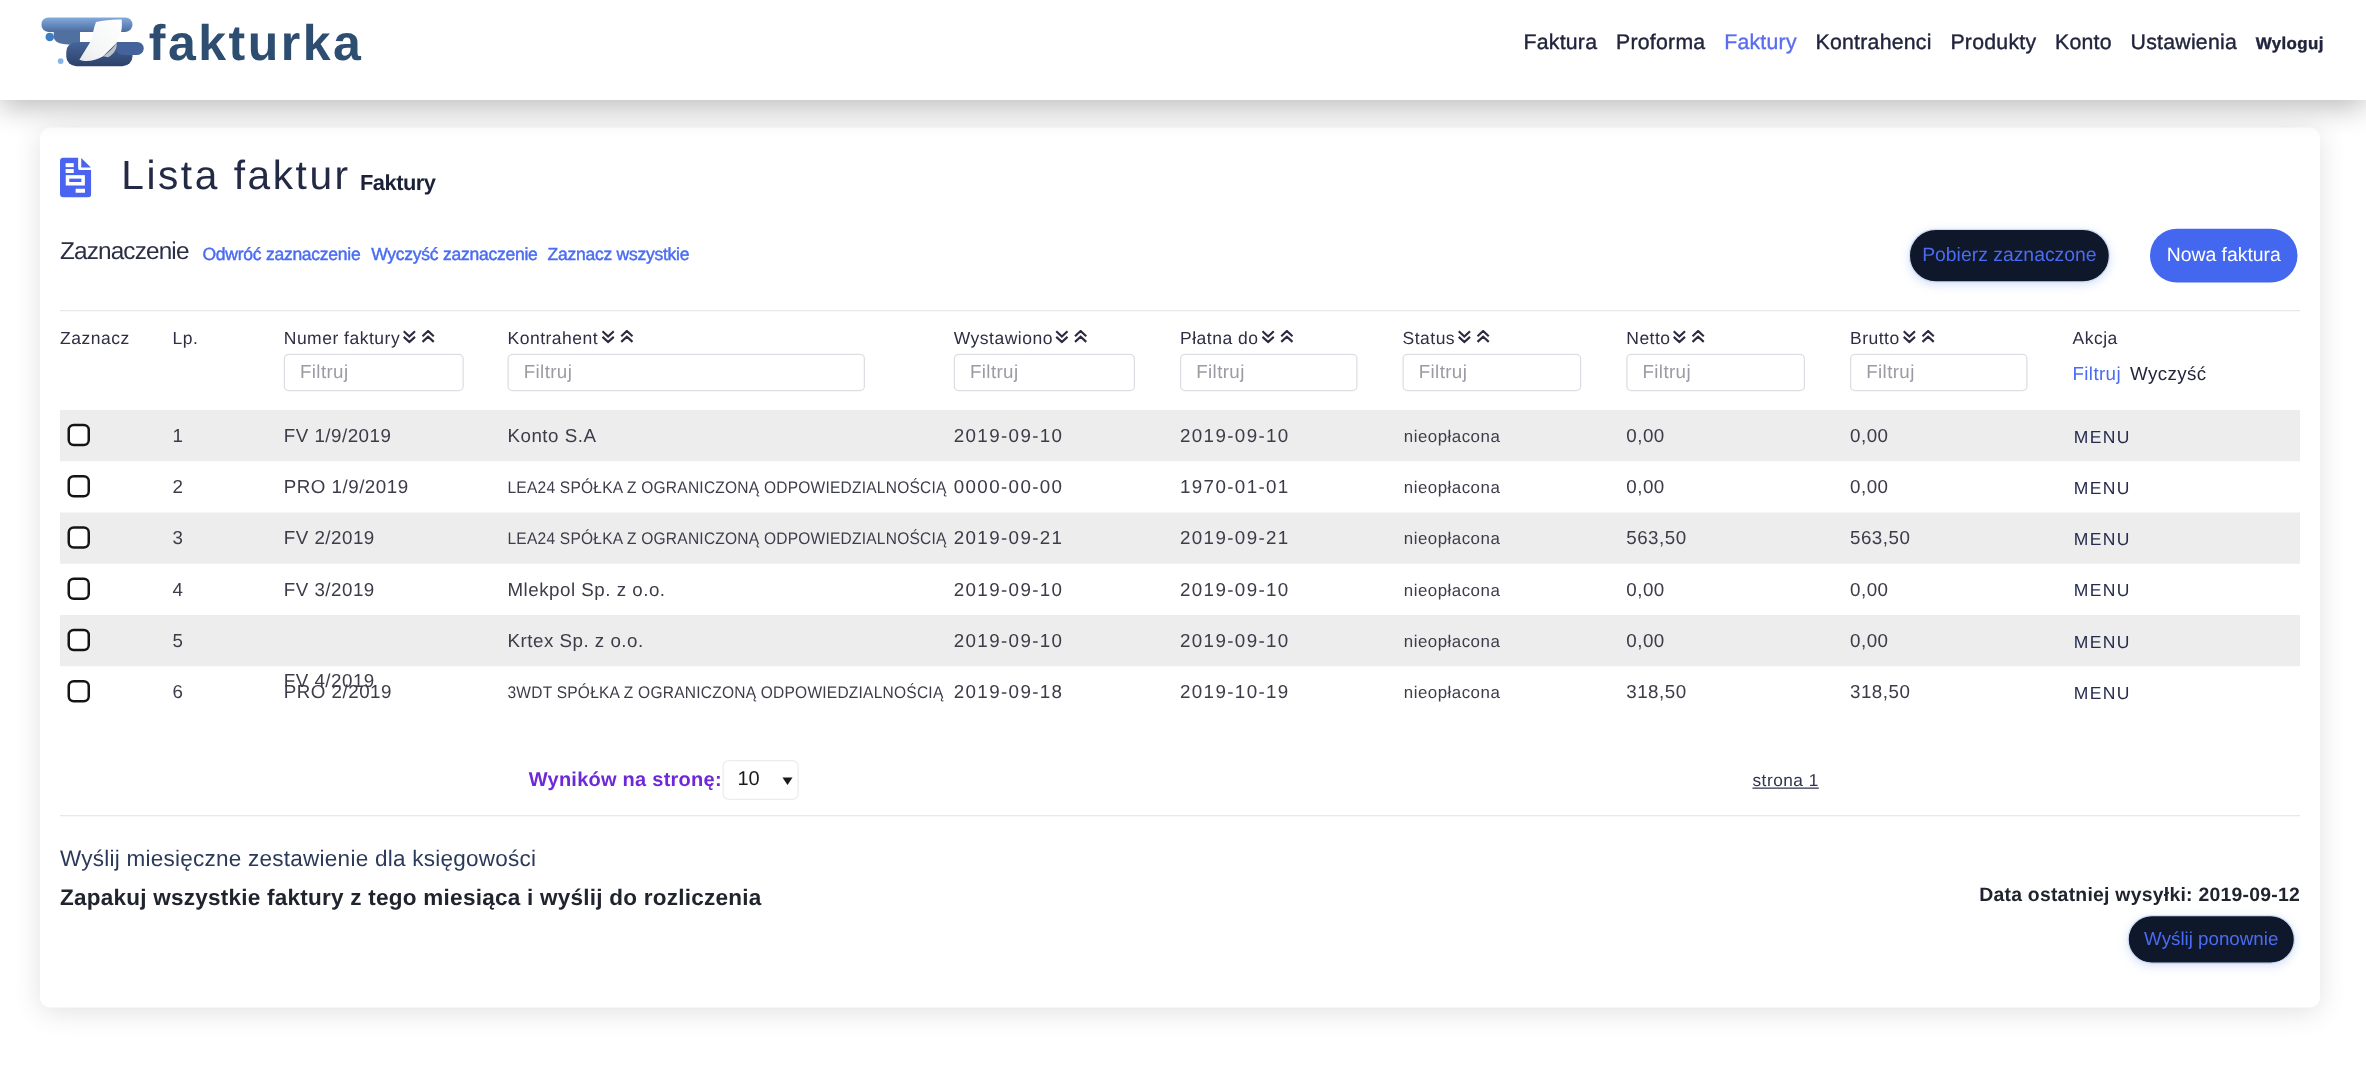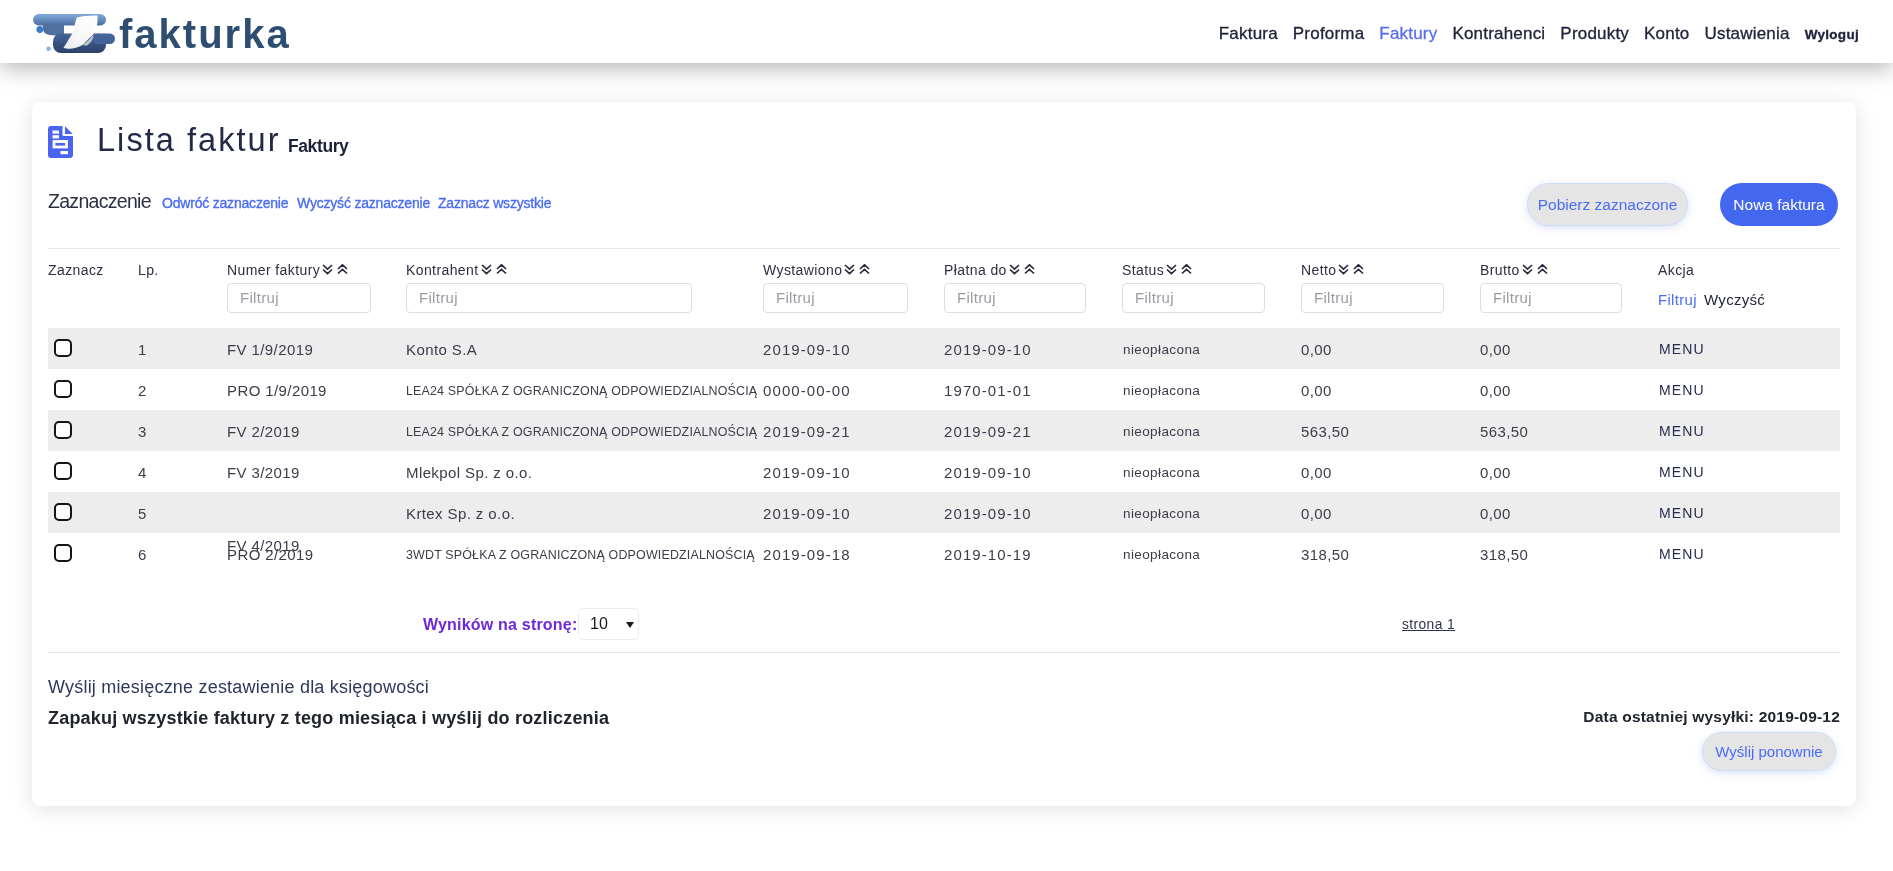--- a/index.html
+++ b/index.html
@@ -1,32 +1,32 @@
 <!DOCTYPE html>
 <html lang="pl"><head>
 <meta charset="utf-8">
 <title>fakturka</title>
 <style>
 * { margin:0; padding:0; box-sizing:border-box; }
 html,body { width:1893px; height:871px; background:#fff; font-family:"Liberation Sans", sans-serif; overflow:hidden; }
 .abs { position:absolute; }
 
-#nav { position:absolute; left:0; top:0; width:1893px; height:63px; background:#fff; box-shadow:0 6px 22px rgba(0,0,0,.28); z-index:5; }
+#nav { position:absolute; left:0; top:0; width:1893px; height:80px; background:#fff; box-shadow:0 6px 22px rgba(0,0,0,.28); z-index:5; }
 #navlinks { position:absolute; right:34px; top:0; height:68px; display:flex; align-items:center; gap:15px; }
 #navlinks a { text-decoration:none; color:#20243c; font-size:17px; letter-spacing:.2px; -webkit-text-stroke:.3px currentColor; }
 #navlinks a.active { color:#5a6df1; }
 #navlinks a.small { font-size:13.5px; font-weight:bold; letter-spacing:.3px; }
 
 #card { position:absolute; left:32px; top:102px; width:1824px; height:704px; background:#fff; border-radius:8px; box-shadow:0 3px 22px rgba(0,0,0,.12); z-index:2; }
 #card .t { position:absolute; white-space:nowrap; }
 .h1 { font-size:32.5px; letter-spacing:2.05px; color:#232a45; }
 .h1b { font-size:17.5px; font-weight:bold; color:#1c2138; letter-spacing:-.4px; }
 .zaz { font-size:19.5px; color:#2b2f45; letter-spacing:-0.7px; }
 .lnk { font-size:14px; color:#4a6cf2; letter-spacing:-.2px; -webkit-text-stroke:.35px #4a6cf2; }
-.btn1 { position:absolute; border:1px solid #cedef8; border-radius:22px; background:#e5e5e5; color:#4a6cf2; font-size:15.5px; text-align:center; box-shadow:0 2px 8px rgba(100,140,220,.25); }
+.btn1 { position:absolute; border:1px solid #cedef8; border-radius:22px; background:#0f172a; color:#4a6cf2; font-size:15.5px; text-align:center; box-shadow:0 2px 8px rgba(100,140,220,.25); }
 .btn2 { position:absolute; border-radius:22px; background:#4467ef; color:#fff; font-size:15.5px; text-align:center; }
 .hline { position:absolute; left:16px; width:1792px; height:1px; background:#e8e8e8; }
 .th { font-size:14px; color:#2e2e44; letter-spacing:.4px; }
 .cell { font-size:15px; color:#3c3c4a; letter-spacing:.4px; }
 .num { letter-spacing:1.1px !important; }
 .st { font-size:13.5px !important; letter-spacing:.4px !important; }
 .cells { font-size:13.5px; color:#3c3c4a; letter-spacing:.2px; transform:translateY(-50%) scaleX(.92) !important; transform-origin:left center; }
 .filtr { position:absolute; height:30px; border:1px solid #dddde3; border-radius:4px; background:#fff; color:#9b9ba3; font-size:15px; line-height:28px; padding-left:12px; letter-spacing:.3px; }
 .row { position:absolute; left:16px; width:1792px; height:41px; }
 .row.g { background:#ededed; }

